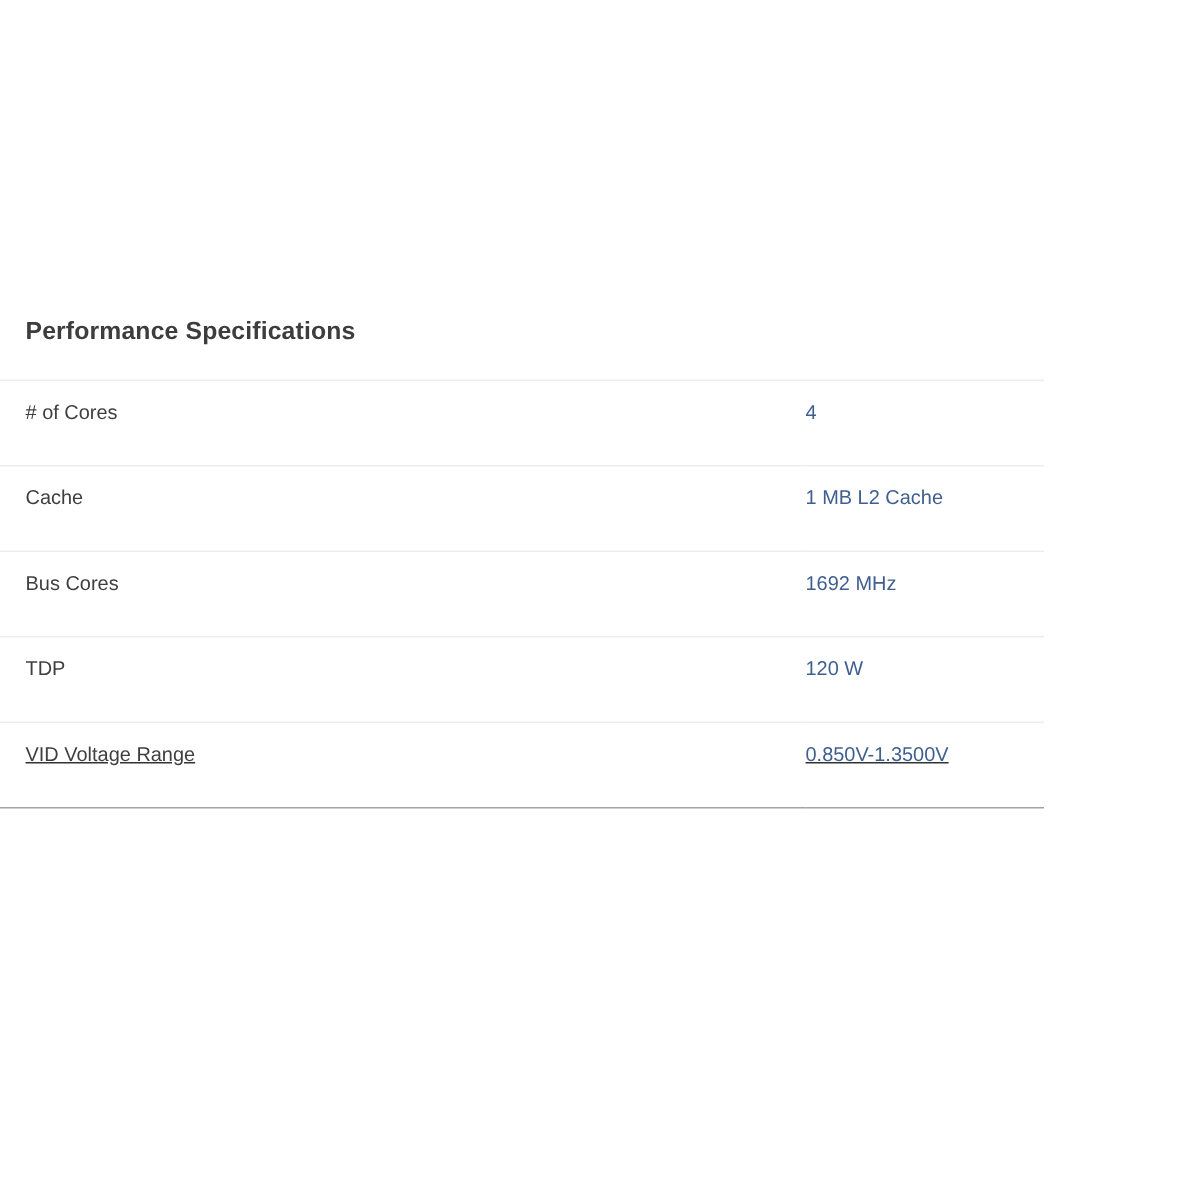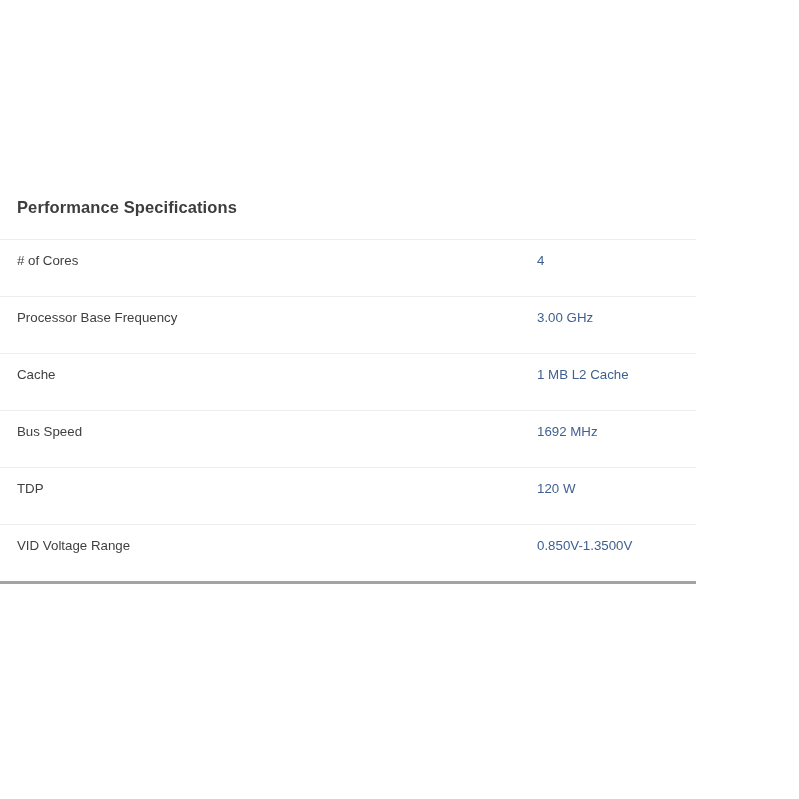--- a/index.html
+++ b/index.html
@@ -15,42 +15,43 @@
     -webkit-font-smoothing: antialiased;
   }
   .page {
     position: relative;
     width: 799px;
     height: 799px;
     box-sizing: border-box;
   }
   .spec-section {
     position: absolute;
-    top: 198px;
+    top: 212px;
     left: 0;
     width: 696px;
   }
   .section-title {
     font-size: 16.5px;
     font-weight: bold;
     color: #3d3d3d;
     padding: 0 0 0 17px;
     margin: 0 0 22px 0;
     letter-spacing: 0.1px;
   }
   .spec-table {
     width: 100%;
     border-collapse: collapse;
     table-layout: fixed;
   }
   .spec-table tr {
     border-top: 1px solid #eceded;
   }
   .spec-table tr:last-child {
-    border-bottom: 3px solid #a3a3a3;
+    border-bottom: 1px solid #a3a3a3;
+    text-decoration: underline;
   }
   .spec-table td {
     padding: 13px 0 27px 0;
     font-size: 13.3px;
     vertical-align: middle;
     line-height: 16px;
   }
   .spec-label {
     width: 520px;
     padding-left: 17px !important;
@@ -72,32 +73,28 @@
 
     <table class="spec-table">
       <tbody>
 
         <tr>
           <td class="spec-label"># of Cores</td>
           <td class="spec-value">4</td>
         </tr>
 
 
-        <tr>
-          <td class="spec-label">Processor Base Frequency</td>
-          <td class="spec-value">3.00 GHz</td>
-        </tr>
 
         <tr>
           <td class="spec-label">Cache</td>
           <td class="spec-value">1 MB L2 Cache</td>
         </tr>
 
         <tr>
-          <td class="spec-label">Bus Speed</td>
+          <td class="spec-label">Bus Cores</td>
           <td class="spec-value">1692 MHz</td>
         </tr>
 
 
         <tr>
           <td class="spec-label">TDP</td>
           <td class="spec-value">120 W</td>
         </tr>
 
         <tr>

